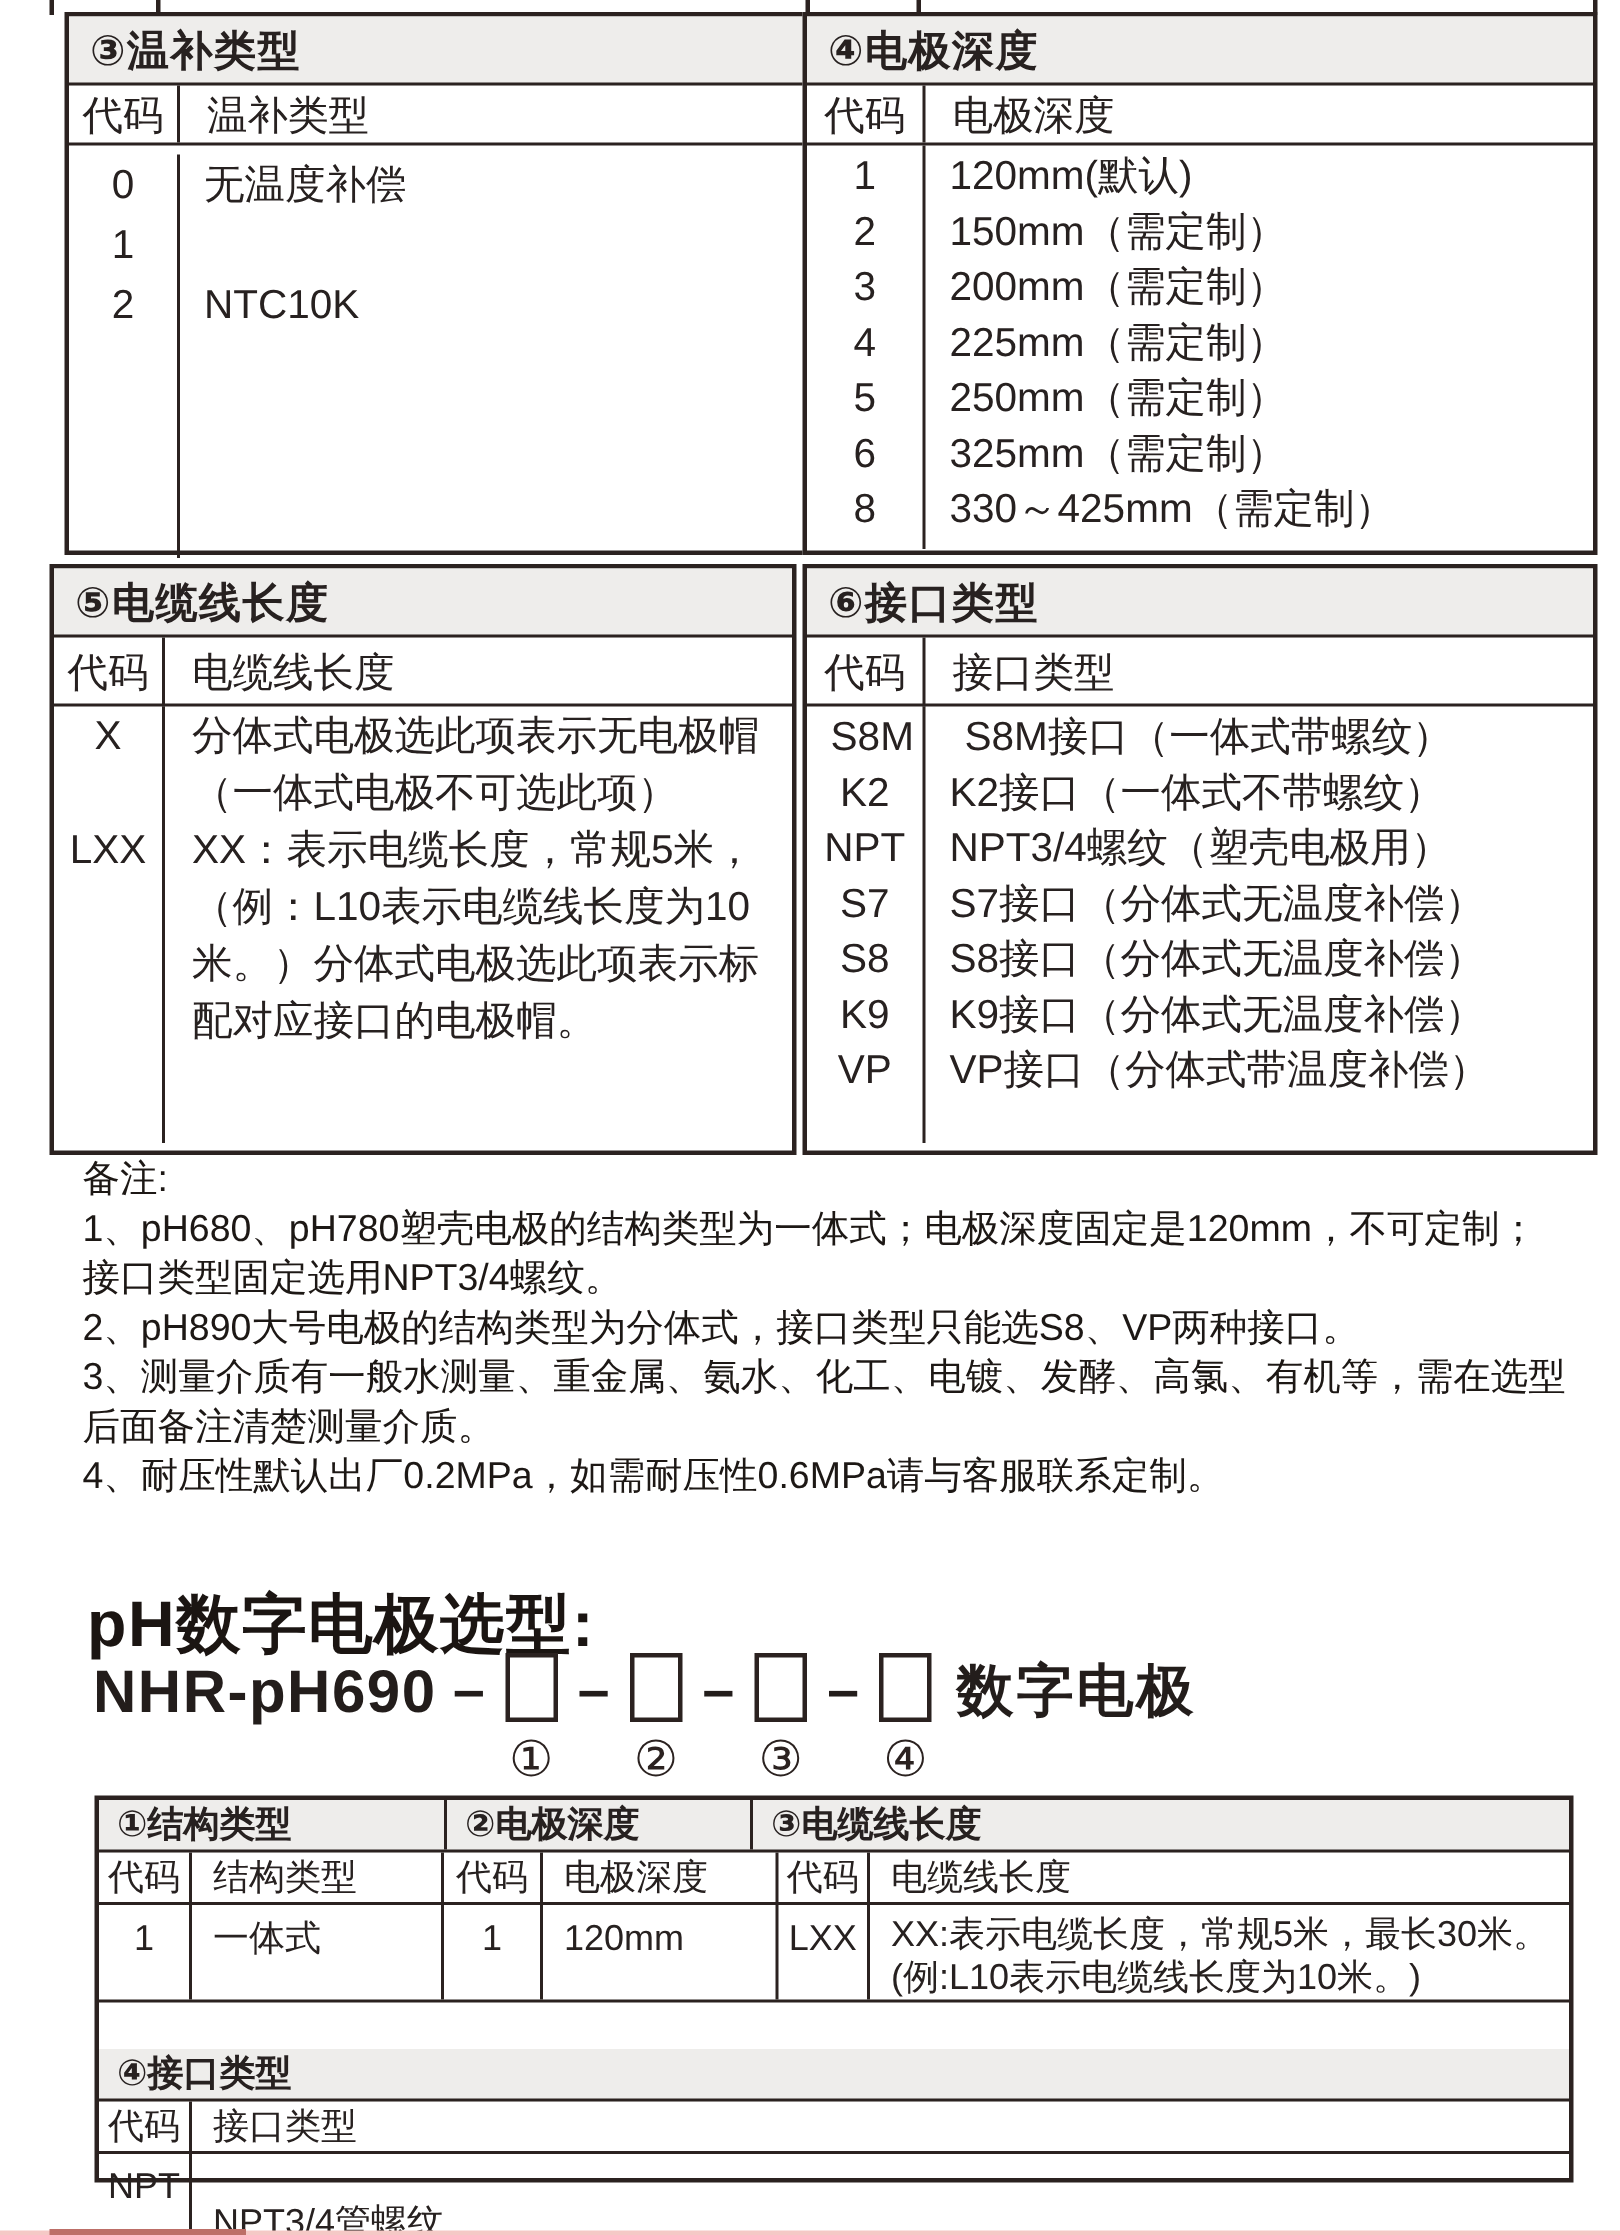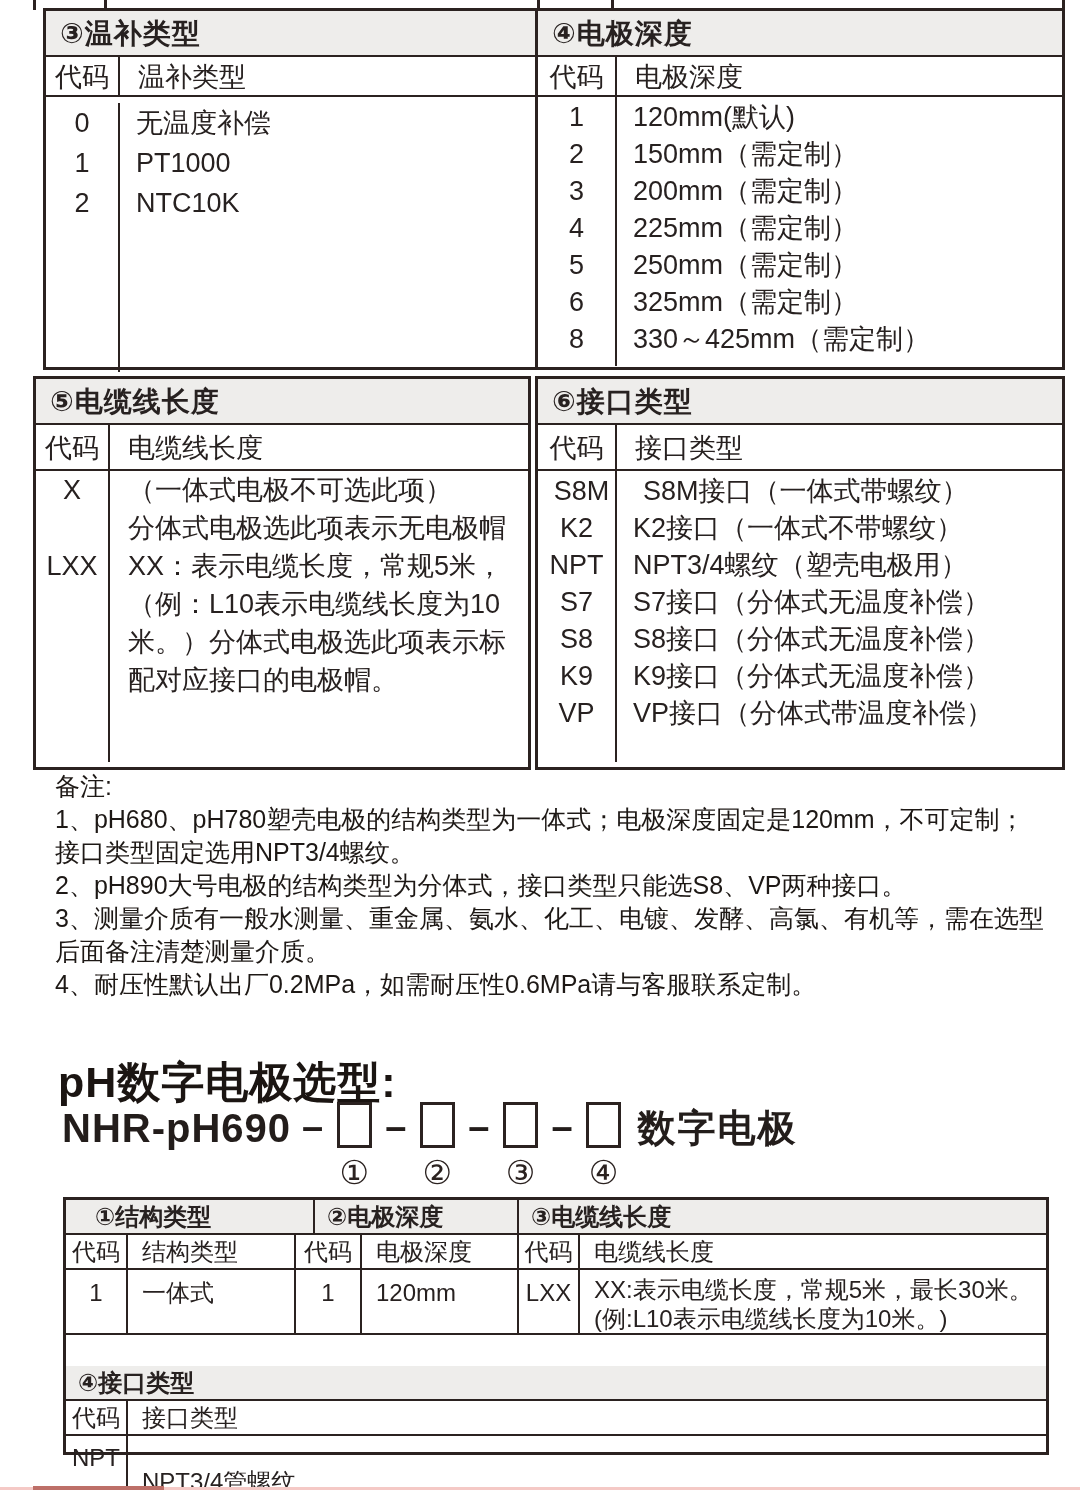--- a/index.html
+++ b/index.html
@@ -55,21 +55,21 @@
   .dtbl .dc:last-child { border-right:none; }
   .hgrey { background:#eeedeb; font-weight:bold; }
   .rowA { height:35px; line-height:33px; }
   .rowA .dc { padding-left:12px; }
   .rowB { height:35px; line-height:33px; }
   .rowC { height:70px; }
   .rowD { height:35px; line-height:33px;margin-top:31px; }
   .rowD .dc { padding-left:12px; }
   .rowE { height:35px; line-height:33px; }
   .rowF { flex:1; }
-  .wA1 { width:232px; flex:none;margin-left:17px; } .wA2 { width:204px; flex:none; } .wA3 { flex:1; }
+  .wA1 { width:232px; flex:none; } .wA2 { width:204px; flex:none; } .wA3 { flex:1; }
   .wB1 { width:62px;  flex:none; text-align:center; }
   .wB2 { width:168px; flex:none; padding-left:14px; }
   .wB3 { width:66px;  flex:none; text-align:center; }
   .wB4 { width:157px; flex:none; padding-left:14px; }
   .wB5 { width:61px;  flex:none; text-align:center; }
   .wB6 { flex:1; padding-left:14px; }
   .rowC .wB2, .rowC .wB4 { line-height:30px; padding-top:8px; }
   .rowC .wB1, .rowC .wB3, .rowC .wB5 { line-height:30px; padding-top:8px; }
   .rowC .wB6 { padding-top:5px; line-height:29px; }
   .rowF .wB1 { line-height:44px; }
@@ -96,21 +96,20 @@
       <div class="hl" style="border-left:2px solid #2b2220;">温补类型</div>
     </div>
     <div class="body rows40" style="height:269px;">
       <div class="vline" style="left:72px;"></div>
       <div class="r" style="margin-top:6px;">
         <div class="c">0</div>
         <div class="v">无温度补偿</div>
       </div>
       <div class="r">
         <div class="c">1</div>
-        <div class="v">PT1000</div>
       </div>
       <div class="r">
         <div class="c">2</div>
         <div class="v">NTC10K</div>
       </div>
     </div>
   </div>
 
   <div class="tbl" style="left:535px; top:8px; width:530px; height:362px;">
     <div class="bar">④电极深度</div>
@@ -155,22 +154,22 @@
     <div class="bar">⑤电缆线长度</div>
     <div class="hrow tall">
       <div class="hc">代码</div>
       <div class="hl" style="border-left:2px solid #2b2220;">电缆线长度</div>
     </div>
     <div class="body" style="height:291px;">
       <div class="vline" style="left:72px;"></div>
       <div class="mrow">
         <div class="c">X</div>
         <div class="lines">
+          <div>分体式电极选此项表示无电极帽</div>
           <div>（一体式电极不可选此项）</div>
-          <div>分体式电极选此项表示无电极帽</div>
         </div>
       </div>
       <div class="mrow">
         <div class="c">LXX</div>
         <div class="lines">
           <div>XX：表示电缆长度，常规5米，</div>
           <div>（例：L10表示电缆线长度为10</div>
           <div>米。）分体式电极选此项表示标</div>
           <div>配对应接口的电极帽。</div>
         </div>

